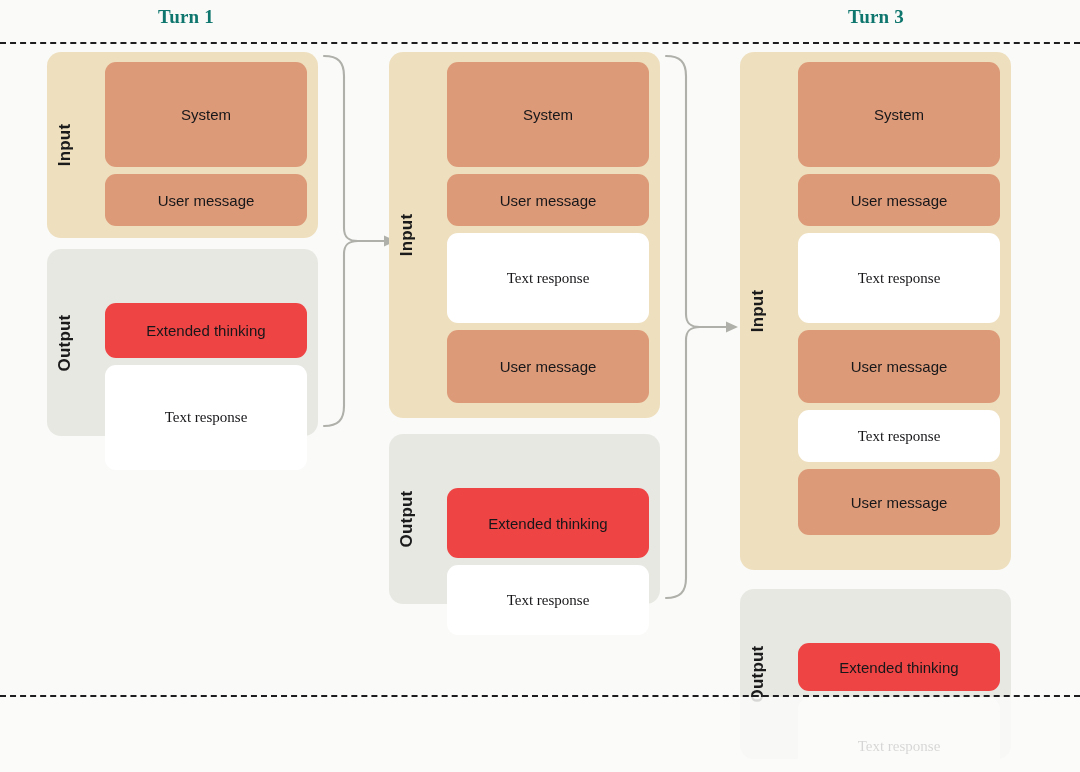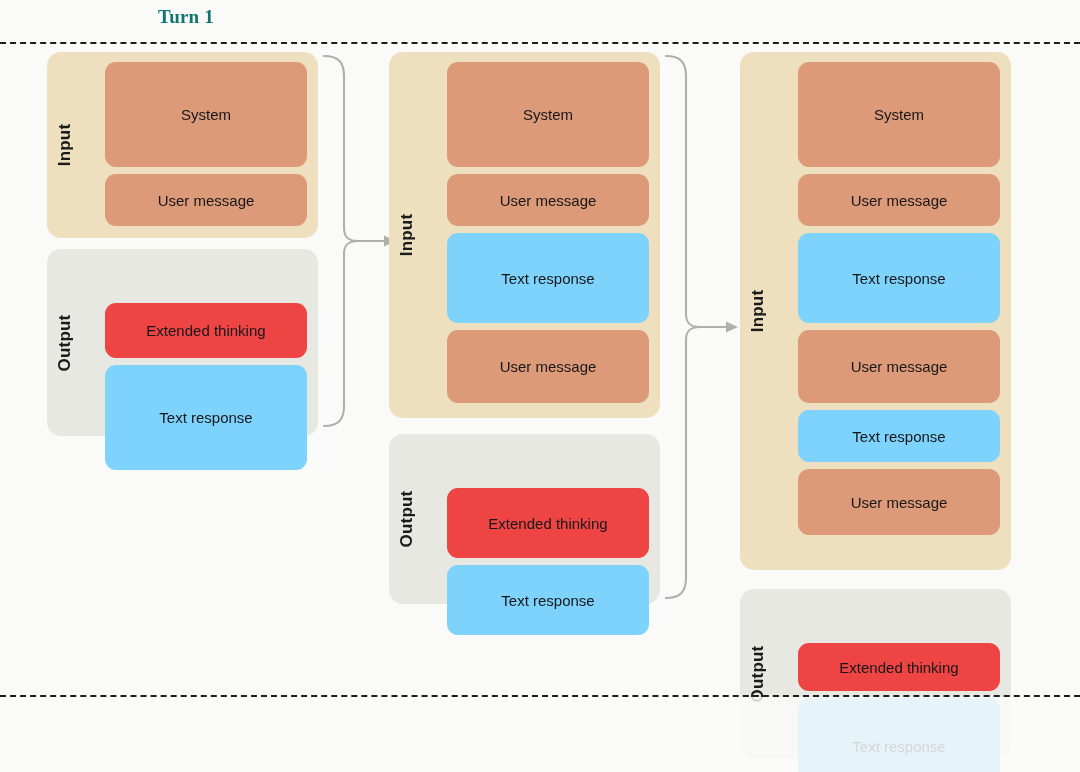--- a/index.html
+++ b/index.html
@@ -78,21 +78,21 @@
     display: flex;
     align-items: center;
     justify-content: center;
     border-radius: 11px;
     font-size: 15px;
     color: #17171a;
     text-align: center;
     box-sizing: border-box;
   }
   .block.orange   { background: #dd9a78; text-align: center; }
-  .block.gray     { background: #7dd3fc; }
+  .block.gray     { background: #ffffff; font-family: Liberation Serif, serif; }
   .block.darkgray { background: #ef4444; margin-top: 44px; }
 
   
   .brace { position: absolute; }
   .brace svg { display: block; overflow: visible; }
 
   
   #fade-overlay {
     position: absolute;
     left: 0;
@@ -103,20 +103,21 @@
     opacity: .84;
     pointer-events: none;
   }
 </style>
 </head>
 <body>
 
 <div id="canvas">
 
   <div class="turn-title" id="title-1">Turn 1</div>
+  <div class="turn-title" id="title-3">Turn 3</div>
 
   <div class="dash-rule" id="dash-top"></div>
 
   <div class="group input" style="left:47px; top:52px; width:271px; height:186px;">
     <div class="group-label" style="top:50%; transform:translateY(-50%) rotate(180deg);">Input</div>
     <div class="blocks">
       <div class="block orange" style="flex:0 0 105px;">System</div>
       <div class="block orange" style="flex:0 0 52px;">User message</div>
     </div>
   </div>

